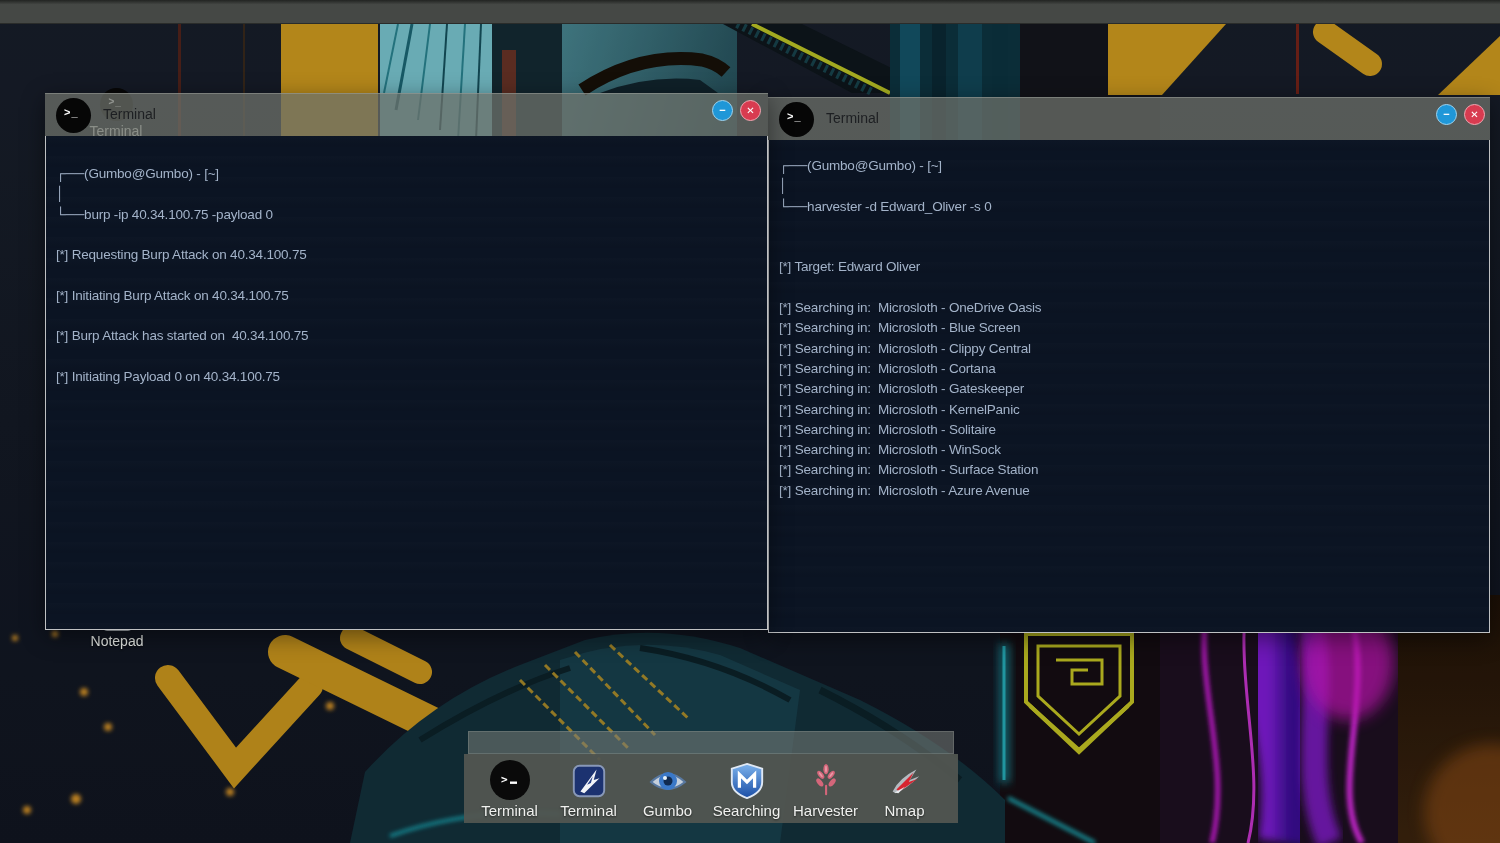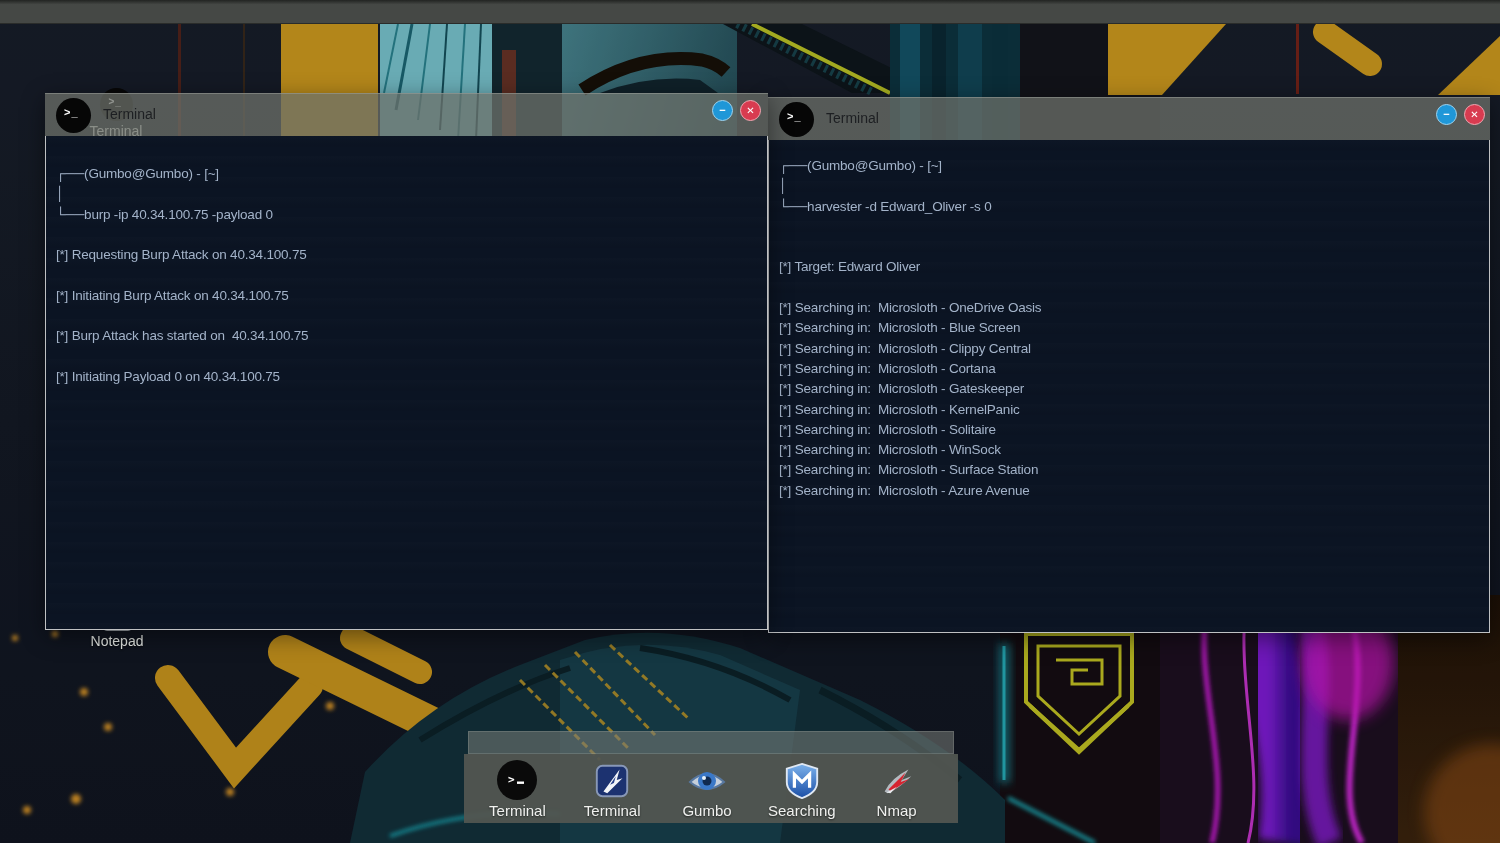--- a/index.html
+++ b/index.html
@@ -246,20 +246,40 @@
                   <stop offset="1" stop-color="#1a4ea6"></stop>
             </linearGradient>
               </defs>
             <path d="M20,2 L36,7 V21 Q36,32 20,38 Q4,32 4,21 V7 Z" fill="url(#msg)" stroke="#dfe8f4" stroke-width="2"></path>
             <path d="M12,27 V13 L20,21 L28,13 V27" stroke="#fff" stroke-width="3.4" fill="none"></path>
           </svg>
         </span>
         <span class="dlabel">Searching</span>
       </div>
 
+      <div class="dock-item">
+        <span class="dicon">
+          <svg width="38" height="38" viewBox="0 0 40 40">
+            <g fill="#d4667a">
+              <ellipse cx="20" cy="7.5" rx="2.8" ry="5.5"></ellipse>
+              <ellipse cx="14.5" cy="13.5" rx="2.6" ry="5" transform="rotate(-38 14.5 13.5)"></ellipse>
+              <ellipse cx="25.5" cy="13.5" rx="2.6" ry="5" transform="rotate(38 25.5 13.5)"></ellipse>
+              <ellipse cx="13.5" cy="21.5" rx="2.6" ry="5" transform="rotate(-38 13.5 21.5)"></ellipse>
+              <ellipse cx="26.5" cy="21.5" rx="2.6" ry="5" transform="rotate(38 26.5 21.5)"></ellipse>
+              <rect x="19" y="24" width="2.2" height="11" rx="1.1"></rect>
+            </g>
+            <g fill="#eda4b0" opacity="0.85">
+              <ellipse cx="20" cy="7.5" rx="1" ry="3.6"></ellipse>
+              <ellipse cx="14.5" cy="13.5" rx="0.9" ry="3.2" transform="rotate(-38 14.5 13.5)"></ellipse>
+              <ellipse cx="25.5" cy="13.5" rx="0.9" ry="3.2" transform="rotate(38 25.5 13.5)"></ellipse>
+            </g>
+          </svg>
+        </span>
+        <span class="dlabel">Harvester</span>
+      </div>
 
       <div class="dock-item">
         <span class="dicon">
           <svg width="38" height="38" viewBox="0 0 40 40">
             <path d="M7,31 Q14,17 32,8 L25,19 L35,15 Q22,28 10,33 Z" fill="#b4bac0"></path>
             <path d="M11,29 L29,11 L24,21 L33,18 L14,31 Z" fill="#d62430"></path>
             <path d="M9,32 L20,26 L13,33 Z" fill="#e8ecef"></path>
           </svg>
         </span>
         <span class="dlabel">Nmap</span>

